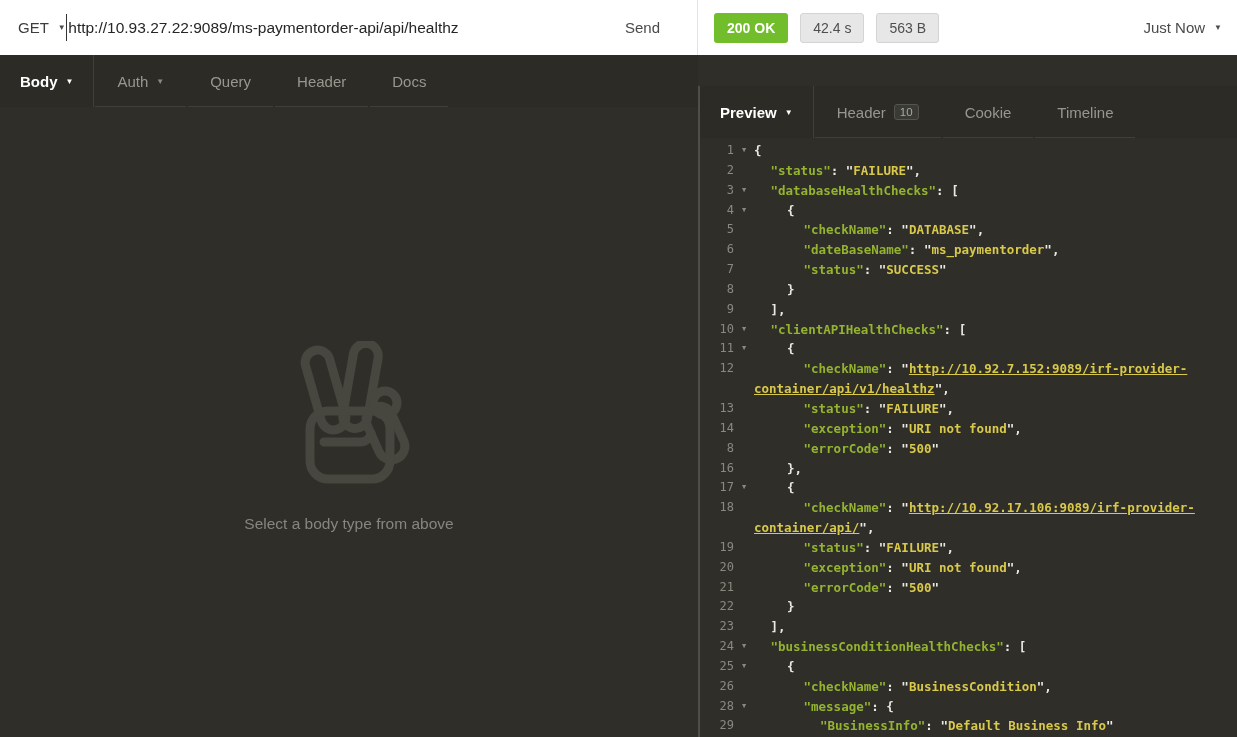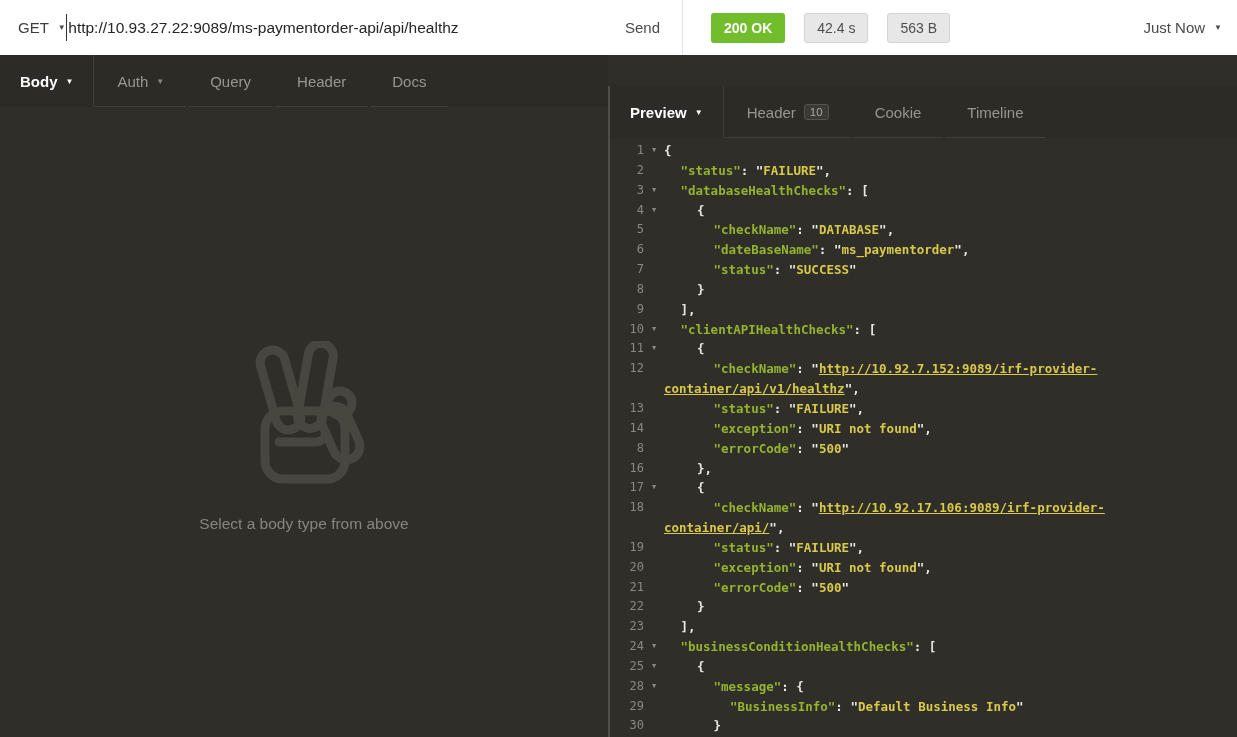--- a/index.html
+++ b/index.html
@@ -12,29 +12,29 @@
   .topbar-left { width:682px; display:flex; padding:0 0 0 18px; }
   .method { display:flex; align-items:center; color:#3d3d3d; font-size:15px; cursor:pointer; }
   .caret { font-size:8px; margin-left:9px; color:#4d4d4d; }
   .url-wrap { flex:1; display:flex; align-items:center; }
   .cursor { width:1.5px; height:27px; background:#333; margin-right:1px; }
   .url-input { border:none; outline:none; flex:1; font-size:15.5px; color:#262626;
                font-family:"Liberation Sans", sans-serif; background:transparent; }
   .send-btn { font-size:15px; color:#4a4a4a; padding:0 22px; cursor:pointer; background:none; border:none;
               font-family:"Liberation Sans", sans-serif; }
   .topbar-right { flex:1; display:flex; align-items:center; border-left:1px solid #e2e2e2;
-                  padding:0 15px 0 28px; gap:19px; }
+                  padding:0 15px 0 16px; gap:12px;margin-left:15px; }
   .badge { height:30px; display:flex; align-items:center; border-radius:3px; font-size:14px; }
   .badge.green { background:#72bd2b; color:#ffffff; font-weight:bold; padding:0 13px; }
   .badge.gray  { background:#e7e7e7; border:1px solid #d4d4d4; color:#4f4f4f; padding:0 12px; }
   .history { margin-left:auto; display:flex; align-items:center; color:#4a4a4a; font-size:15px; cursor:pointer; }
 
   
   .main { flex:1; display:flex; min-height:0; }
-  .panel-left { width:608px; display:flex; flex-direction:column; background:#2f2e29; }
+  .panel-left { width:698px; display:flex; flex-direction:column; background:#2f2e29; }
   .panel-right { flex:1; display:flex; flex-direction:column; background:#2f2e29;
                  border-left:2px solid #504f47; min-width:0;margin-top:31px; }
 
   
   .tabs { height:52px; display:flex; background:#2c2b26; flex:0 0 auto; }
   .tab { display:flex; align-items:center; padding:0 23px; font-size:15px; color:#98978f;
          position:relative; cursor:pointer; white-space:nowrap; }
   .tab .caret { color:#8a897f; margin-left:8px; }
   .tab.active { color:#ffffff; font-weight:bold; border-right:1px solid #403f39; padding:0 20px; }
   .tab.active .caret { color:#ffffff; }
@@ -273,20 +273,25 @@
             <span class="ln">24</span>
             <span class="fold">▼</span>
             <span class="ct" style="padding-left: 16.5px;"><span class="t-k">"businessConditionHealthChecks"</span><span class="t-p">: [</span></span>
           </div>
           <div class="crow">
             <span class="ln">25</span>
             <span class="fold">▼</span>
             <span class="ct" style="padding-left: 33px;"><span class="t-p">{</span></span>
           </div>
           <div class="crow">
+            <span class="ln">26</span>
+            <span class="fold"></span>
+            <span class="ct" style="padding-left: 49.5px;"><span class="t-k">"checkName"</span><span class="t-p">: </span><span class="t-q">"</span><span class="t-v">BusinessCondition</span><span class="t-q">"</span><span class="t-p">,</span></span>
+          </div>
+          <div class="crow">
             <span class="ln">28</span>
             <span class="fold">▼</span>
             <span class="ct" style="padding-left: 49.5px;"><span class="t-k">"message"</span><span class="t-p">: {</span></span>
           </div>
           <div class="crow">
             <span class="ln">29</span>
             <span class="fold"></span>
             <span class="ct" style="padding-left: 66px;"><span class="t-k">"BusinessInfo"</span><span class="t-p">: </span><span class="t-q">"</span><span class="t-v">Default Business Info</span><span class="t-q">"</span></span>
           </div>
           <div class="crow">

